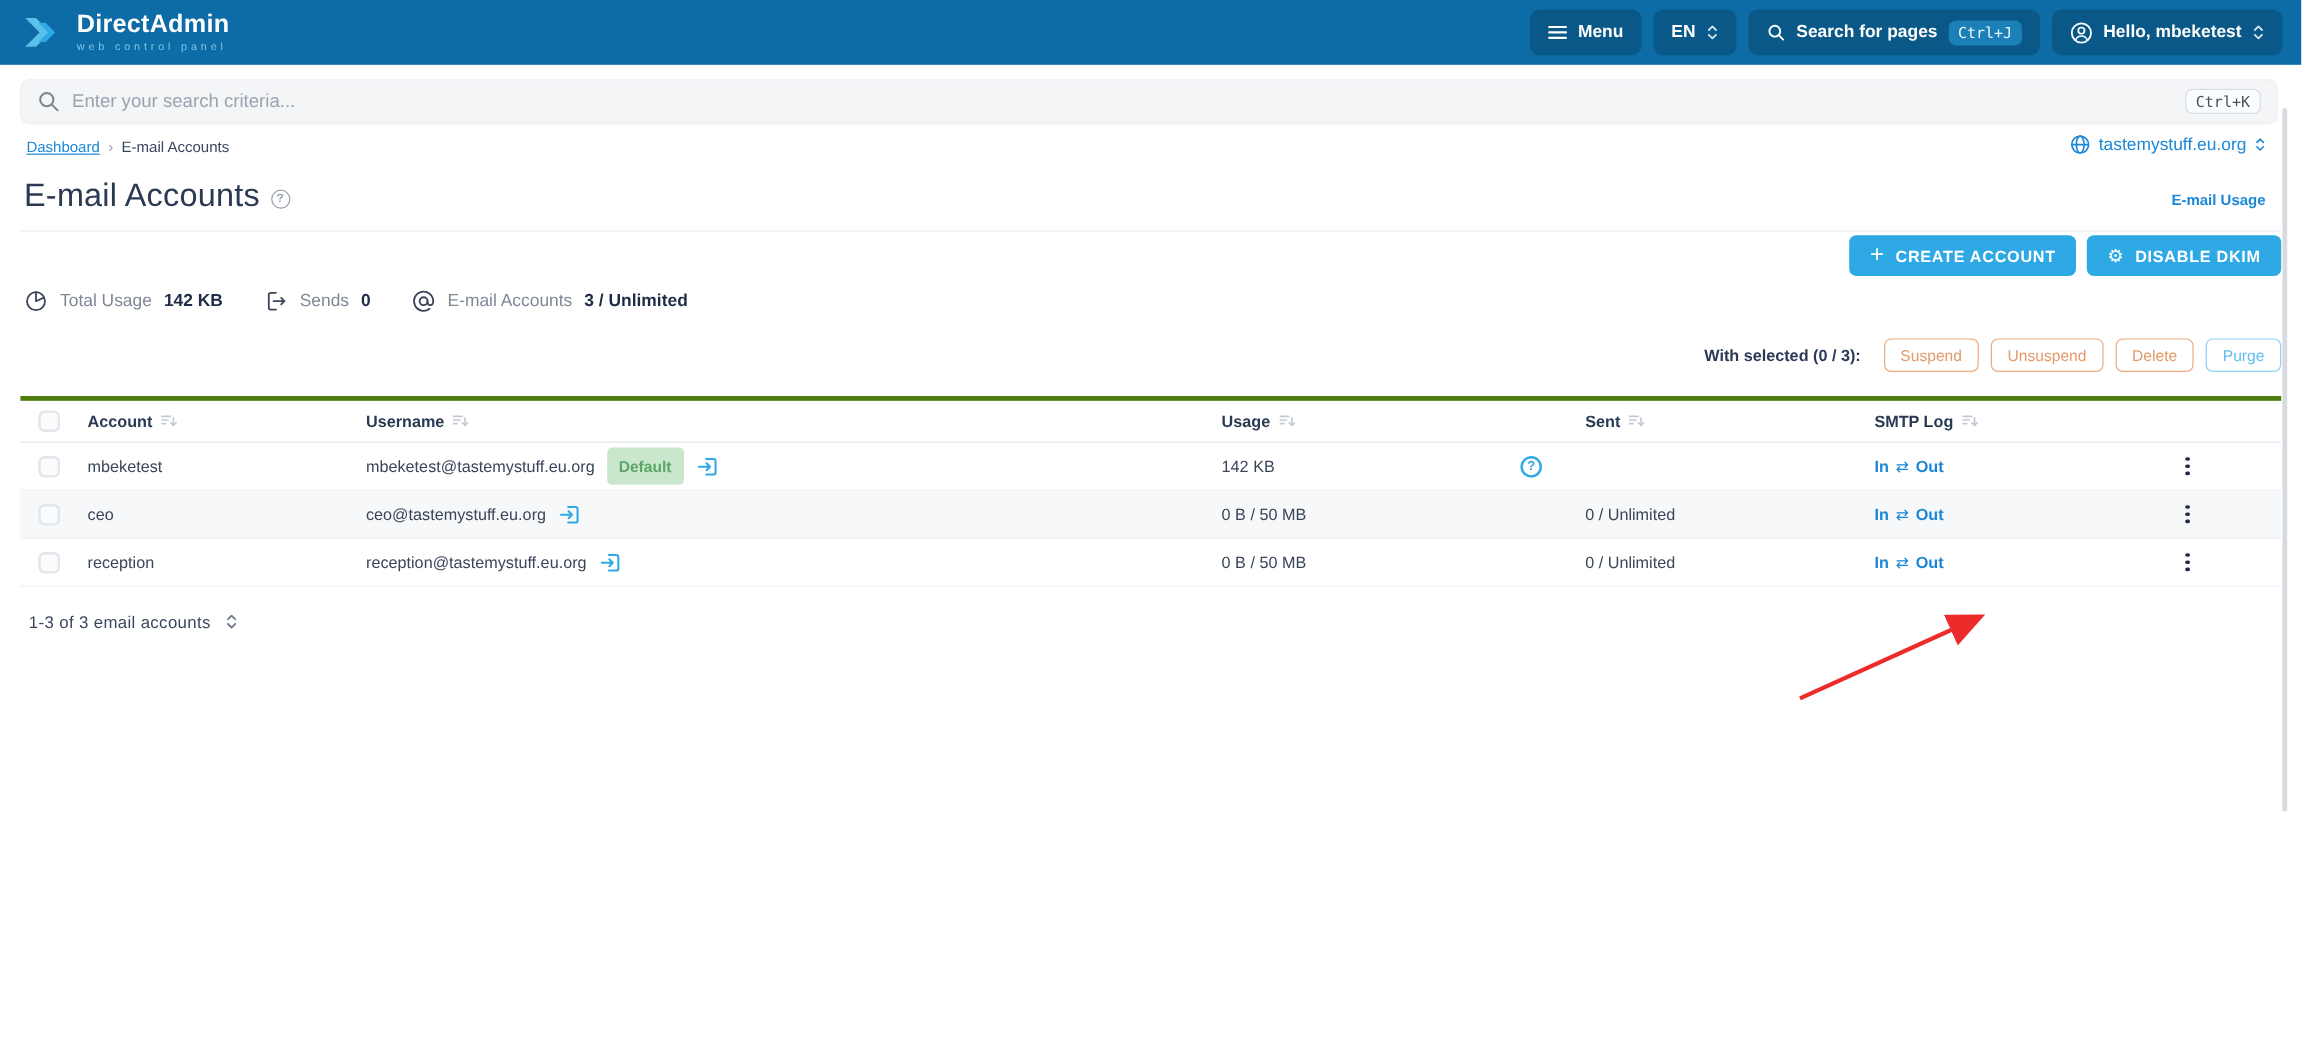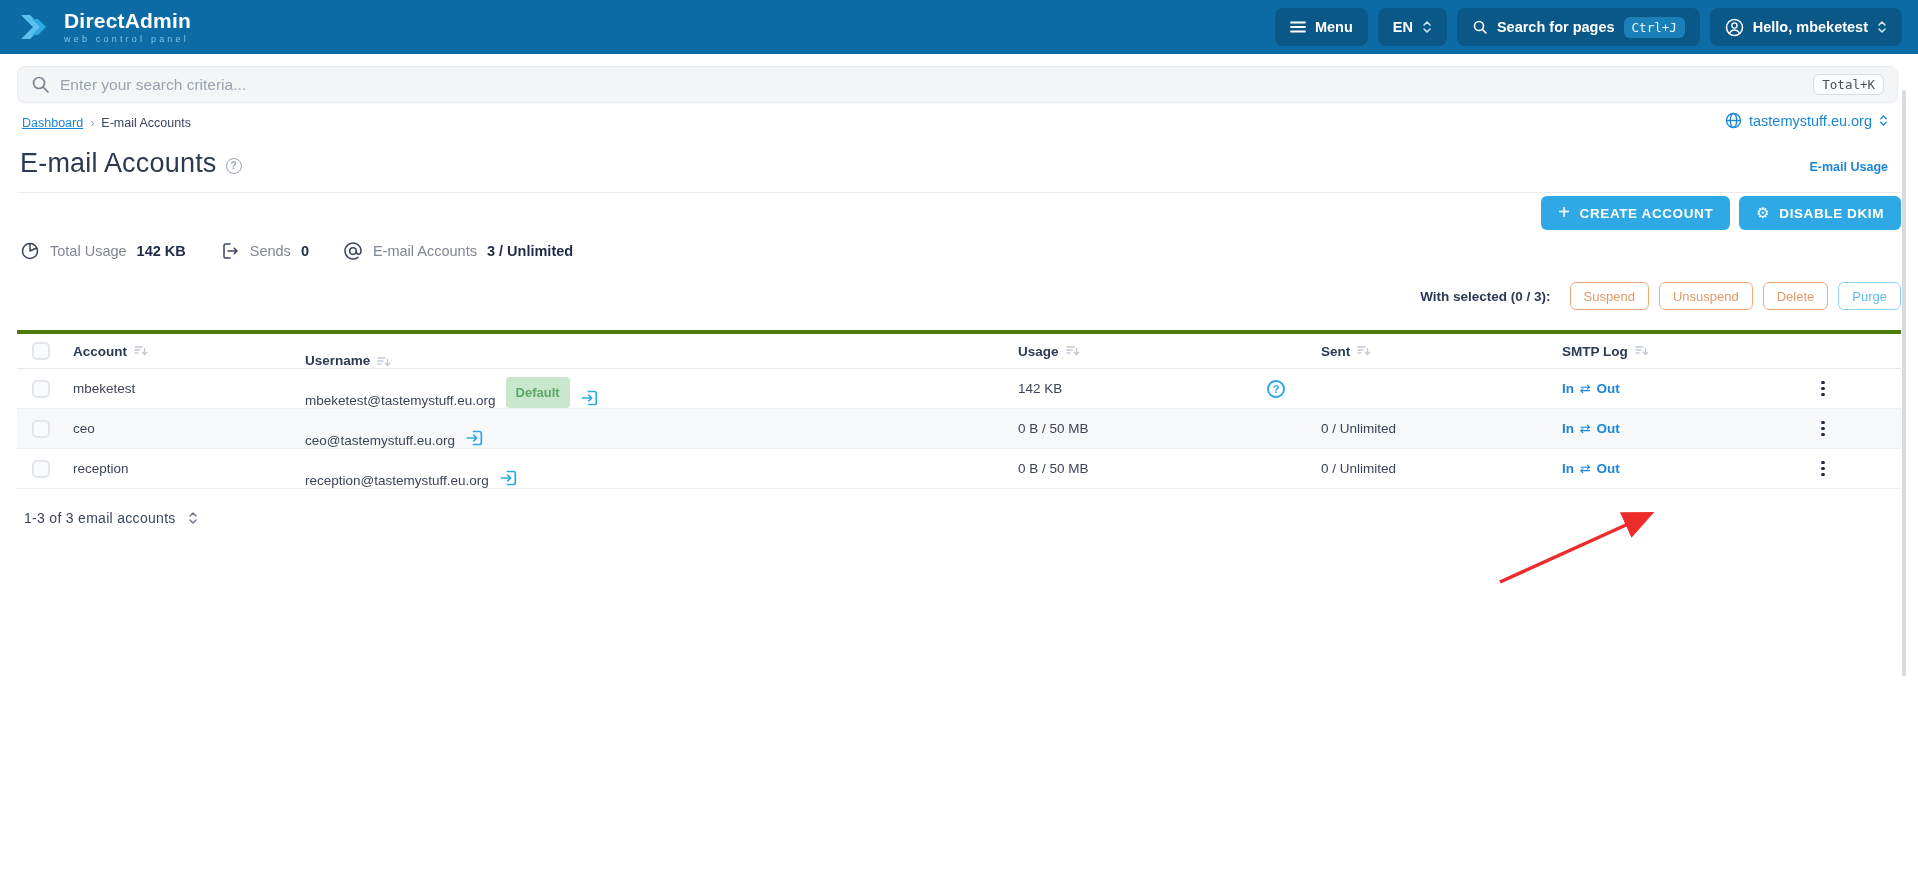--- a/index.html
+++ b/index.html
@@ -57,21 +57,21 @@
 
   
   .table { position:absolute; top:330px; left:17px; right:17px; border-top:4px solid #4d7c0f; }
   .thead { position:relative; height:35px; border-bottom:1px solid #E3E6EA; }
   .trow { position:relative; height:40px; border-bottom:1px solid #EDEFF2; }
   .trow.striped { background:#F6F8F9; }
   .cell { position:absolute; top:0; height:100%; display:flex; align-items:center; gap:10px; font-size:13.5px; color:#3A4558; }
   .hcell { font-weight:bold; color:#2A3A55; gap:7px; }
   .col-check { left:15px; }
   .col-account { left:56px; }
-  .col-username { left:288px;align-items:flex-end; }
+  .col-username { left:288px; }
   .col-usage { left:1001px; }
   .col-help { left:1250px; }
   .col-sent { left:1304px; }
   .col-smtp { left:1545px; }
   .col-kebab { left:1800px; }
   .checkbox { width:18px; height:18px; border:2px solid #E2E6EA; background:#FAFBFC; border-radius:5px; cursor:pointer; }
   .badge-default { background:#C9E7CC; color:#5EA668; font-size:13px; font-weight:bold; border-radius:4px; padding:8px 10px; }
   .help-circle-blue { width:18px; height:18px; border:2px solid #2FA9E5; border-radius:50%; color:#2FA9E5; font-size:11px; font-weight:bold; display:flex; align-items:center; justify-content:center; cursor:pointer; }
   .smtp a { color:#1B87D6; font-weight:bold; text-decoration:none; cursor:pointer; }
   .swap { color:#1B87D6; font-family:"DejaVu Sans",sans-serif; font-size:13px; margin:0 2px; }
@@ -152,21 +152,21 @@
   </div>
 
   <div class="searchbar">
     <span class="icon">
       <svg width="19" height="19" viewBox="0 0 19 19">
           <circle cx="8" cy="8" r="5.5" stroke="#7C8591" stroke-width="1.7" fill="none"></circle>
           <path d="M12.2 12.2L17 17" stroke="#7C8591" stroke-width="1.7" stroke-linecap="round"></path>
         </svg>
     </span>
     <input type="text" placeholder="Enter your search criteria..." style="">
-    <span class="kbd-light">Total+K</span>
+    <span class="kbd-light">Ctrl+K</span>
   </div>
 
   <div class="breadcrumb">
     <span class="link">Dashboard</span>
     <span class="sep">›</span>
     <span class="current">E-mail Accounts</span>
   </div>
   <div class="domain-select">
     <span class="icon">
       <svg width="17" height="17" viewBox="0 0 17 17">

